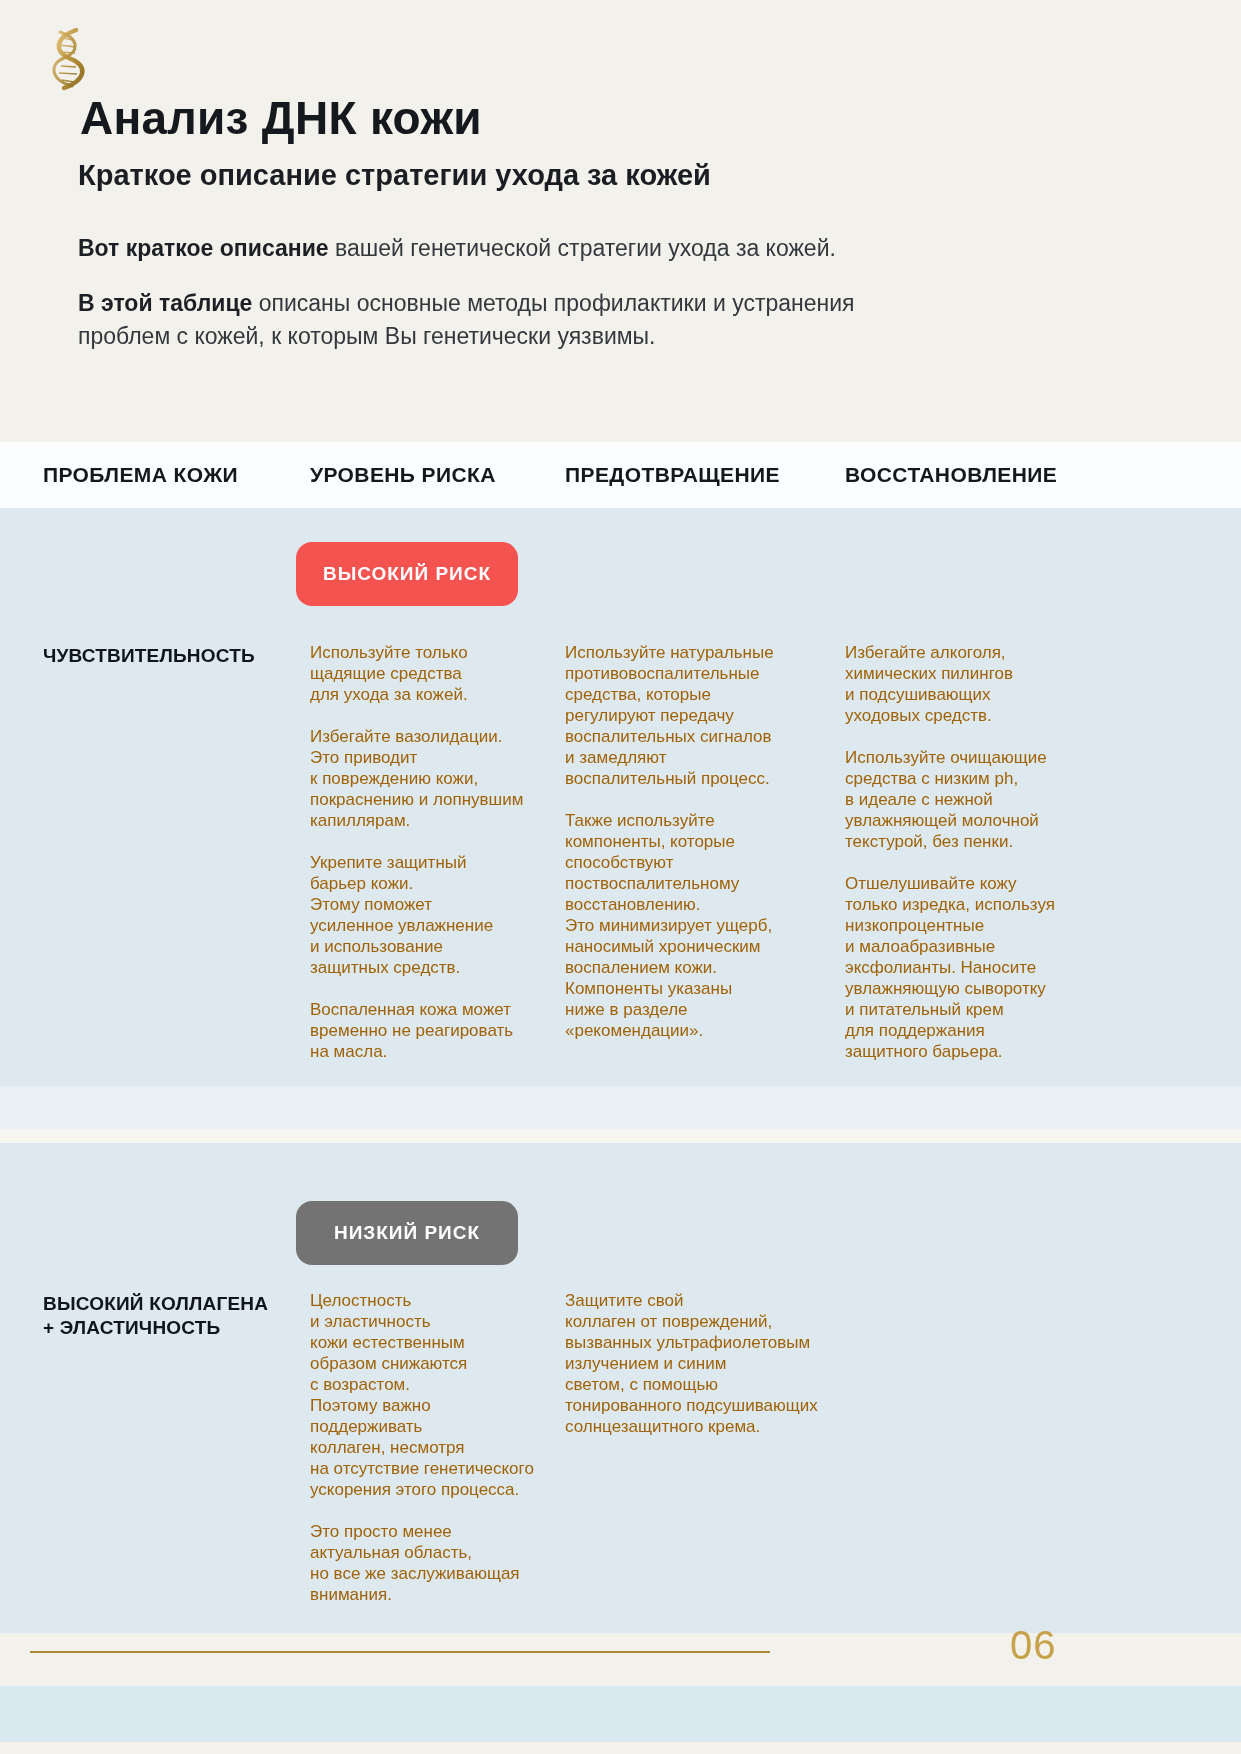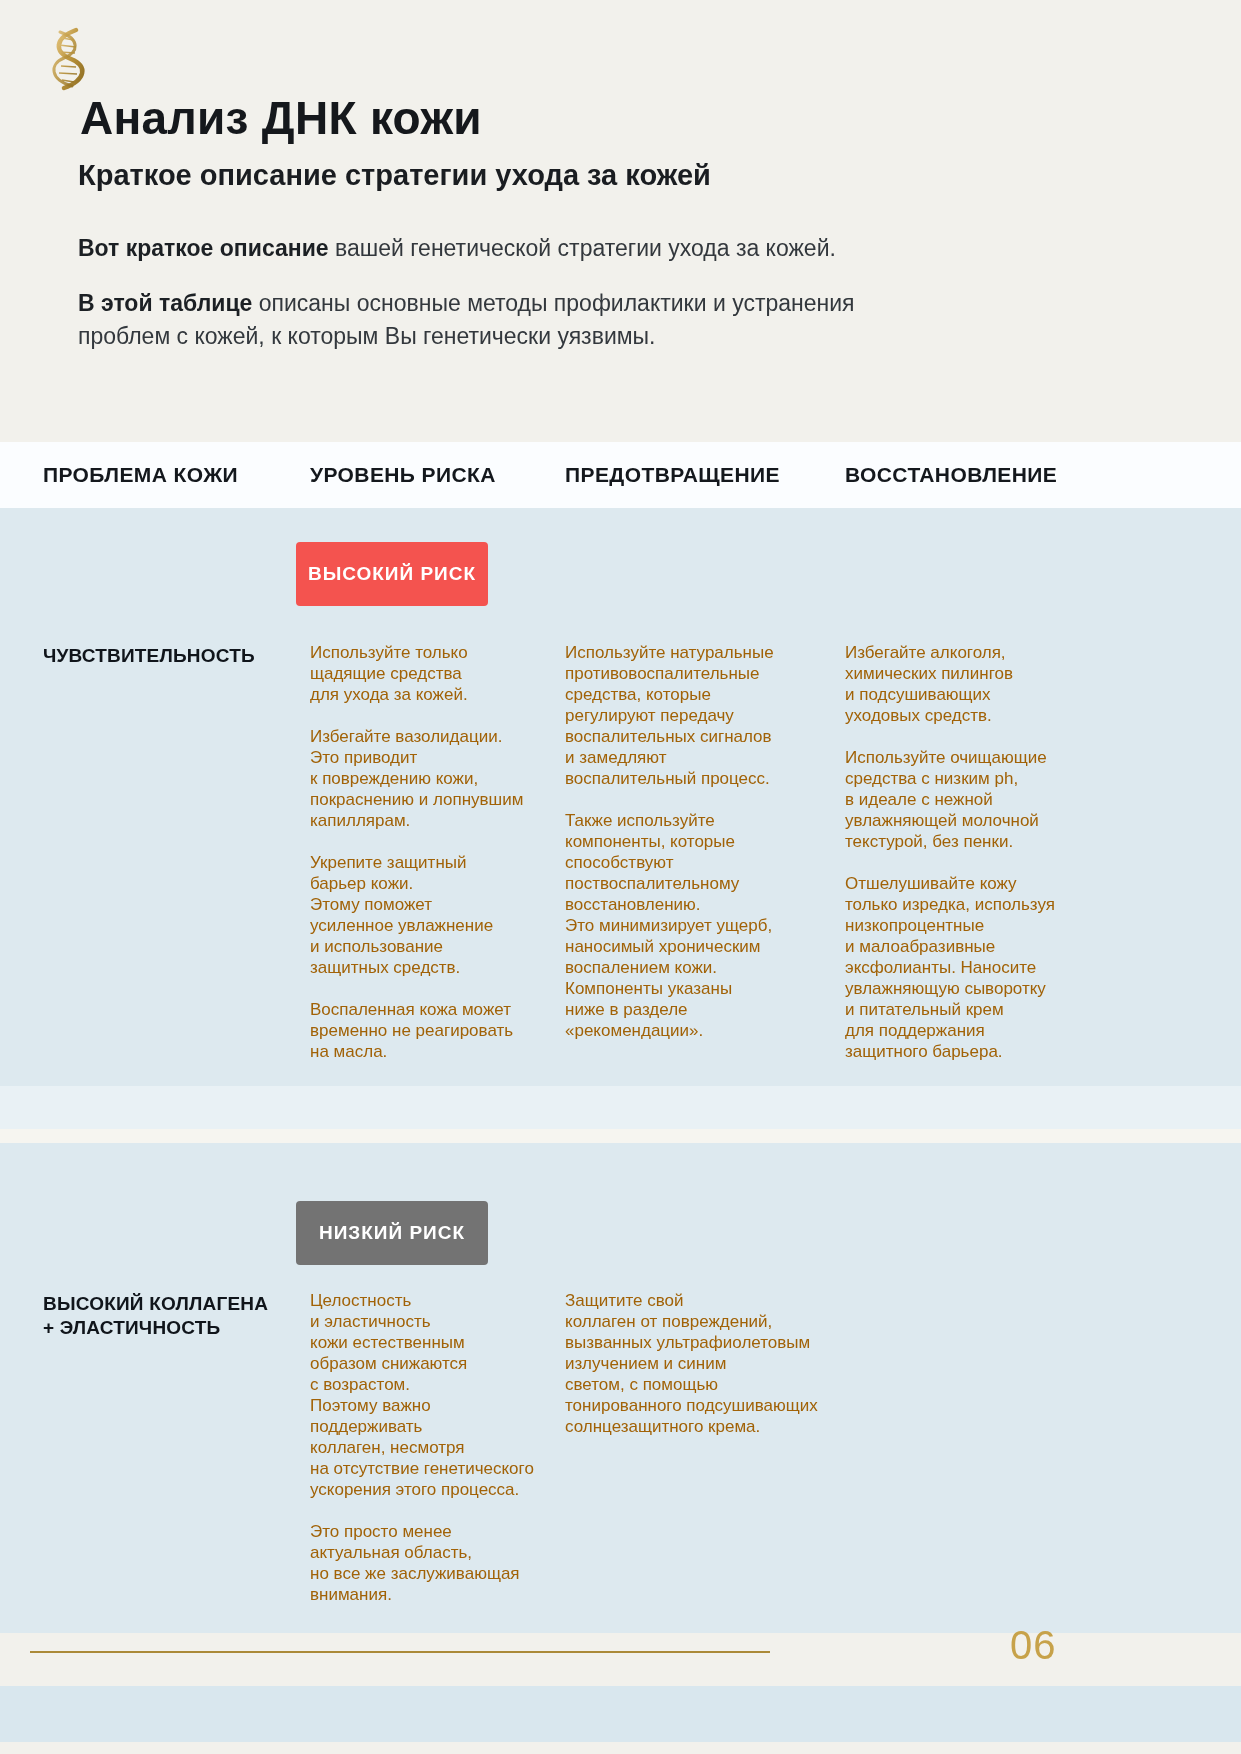--- a/index.html
+++ b/index.html
@@ -43,23 +43,23 @@
     font-weight:bold; font-size:21px; letter-spacing:0.4px;
     color:#14181d;
   }
 
   
   .panel { background:#dde9ef; }
   .badge {
     grid-column:2;
     justify-self:start;
     margin-left:-14px;
-    width:192px; box-sizing:border-box;
+    width:222px; box-sizing:border-box;
     padding:21px 10px;
-    border-radius:4px;
+    border-radius:16px;
     text-align:center;
     color:#ffffff; font-weight:bold; font-size:19px; letter-spacing:1px;
   }
   .panel-1 .badge { margin-top:34px; }
   .panel-2 .badge { margin-top:58px; }
   .panel-1 .row { margin-top:36px; padding-bottom:24px; }
   .panel-2 .row { margin-top:25px; padding-bottom:28px; }
   .problem {
     font-size:19px; line-height:24px; font-weight:bold;
     color:#10151b; letter-spacing:0.2px;

